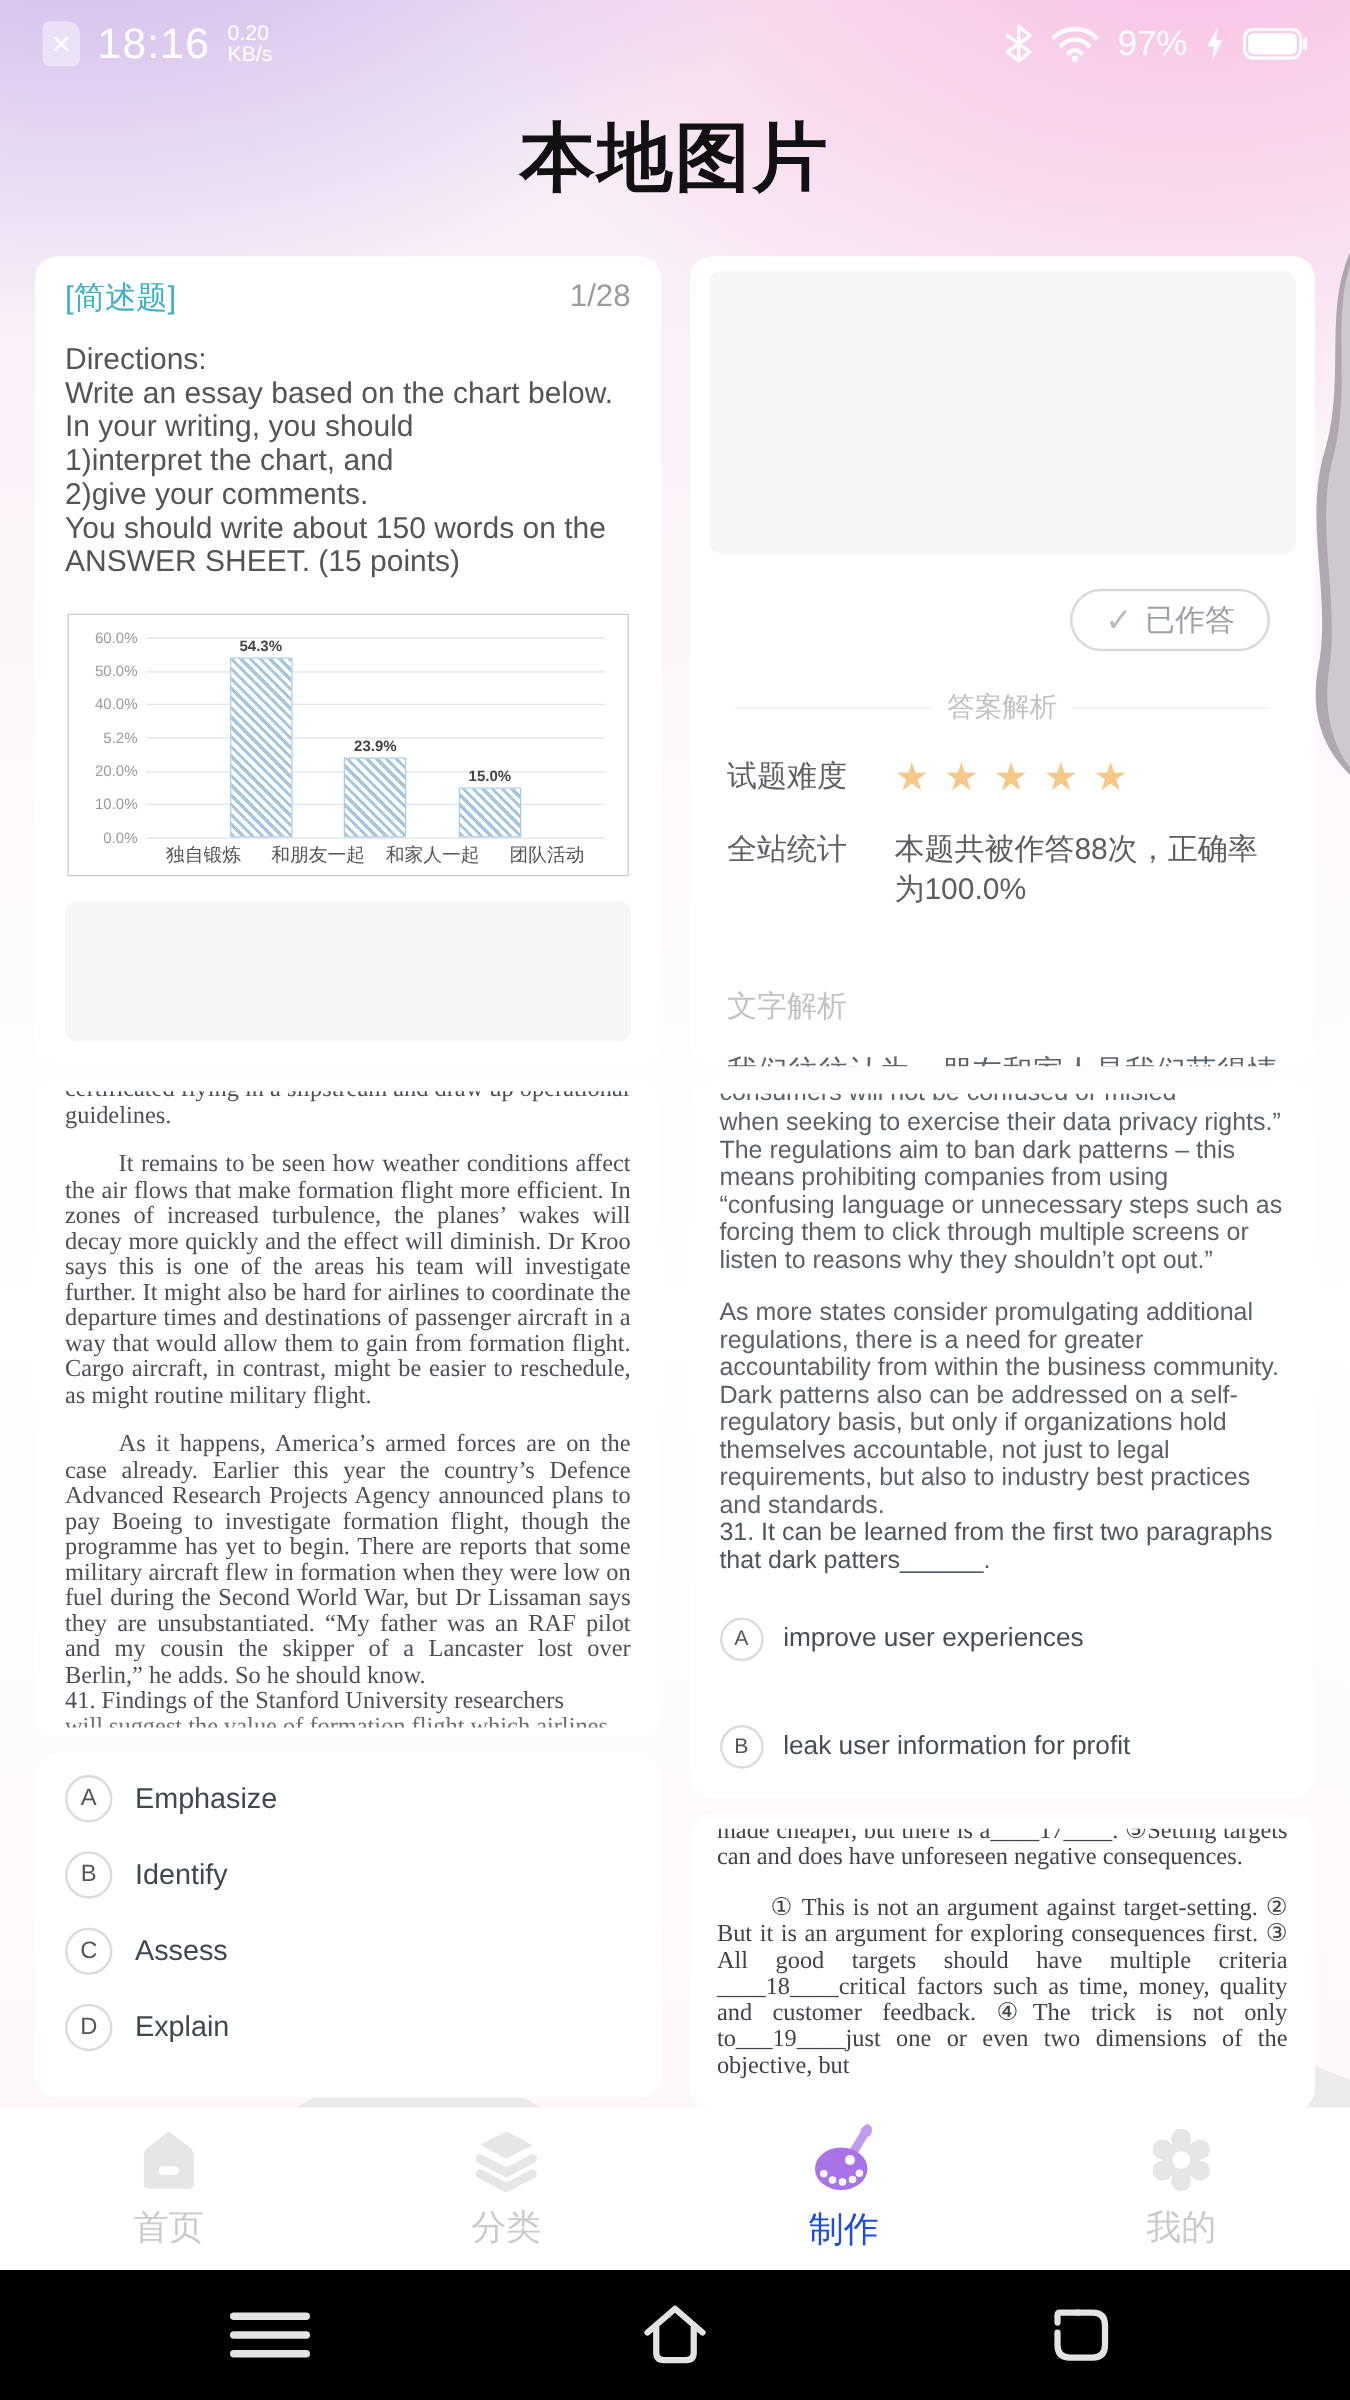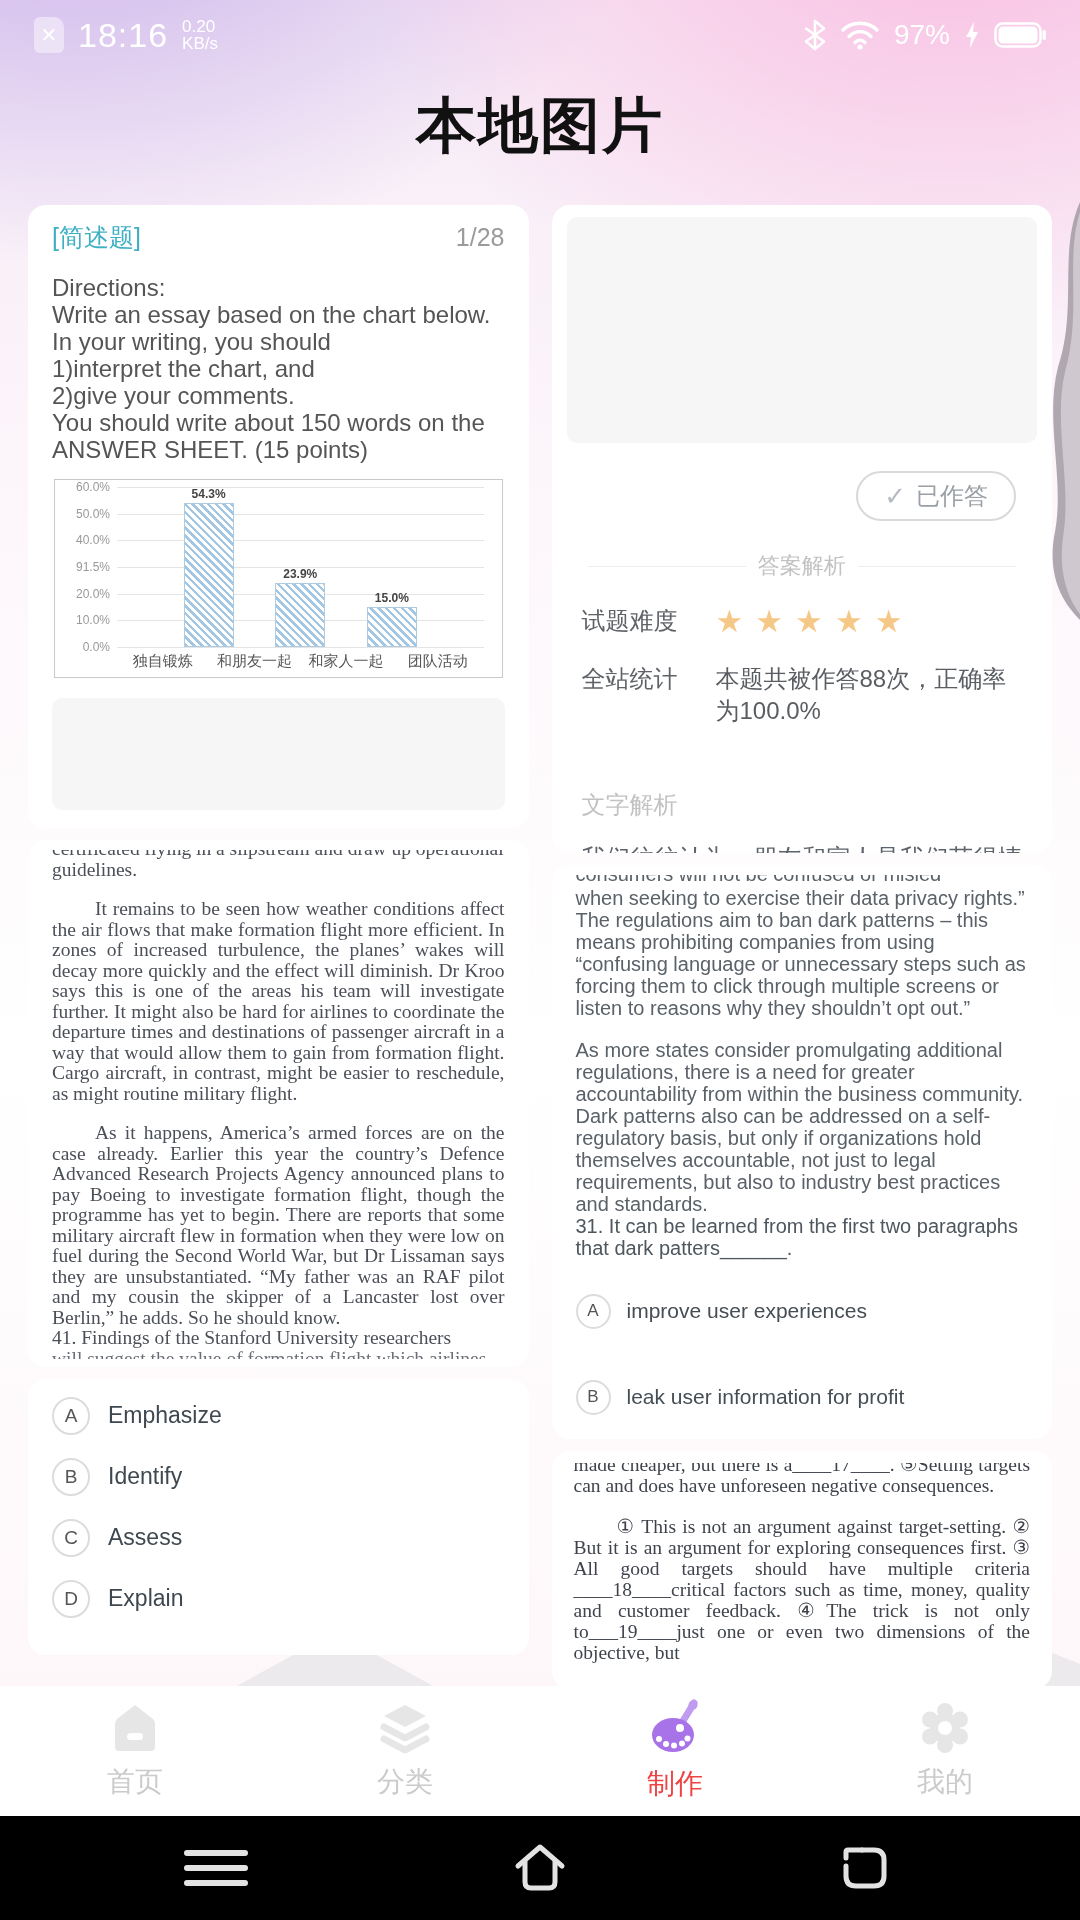--- a/index.html
+++ b/index.html
@@ -32,21 +32,21 @@
   
   .columns{position:absolute;top:205px;left:28px;right:28px;display:flex;gap:23px;z-index:1;}
   .col{flex:1;display:flex;flex-direction:column;gap:12px;min-width:0;}
   .card{background:#fff;border-radius:18px;overflow:hidden;box-sizing:border-box;}
   
   .q-card{padding:16px 24px 18px;}
   .q-head{display:flex;justify-content:space-between;align-items:center;font-size:25px;}
   .q-tag{color:#3fb0c3;}
   .q-counter{color:#9b9b9b;}
   .directions{margin:20px 0 0;font-size:24px;line-height:27px;color:#555;white-space:pre-line;}
-  .chart-frame{border:1px solid #c9c9c9;margin:16px 2px 0;padding:3px 10px 6px;background:#fff;}
+  .chart-frame{border:1px solid #c9c9c9;margin:28px 2px 0;padding:14px 10px 6px;background:#fff;}
   .plot{position:relative;height:160px;margin:4px 8px 0 52px;}
   .gridline{position:absolute;left:0;right:0;height:1px;background:#e4e4e4;}
   .ytick{position:absolute;right:100%;margin-right:7px;top:-7px;font-size:12px;color:#999;white-space:nowrap;}
   .bars{position:absolute;left:0;right:0;top:0;bottom:0;display:flex;align-items:flex-end;justify-content:center;}
   .bar-col{display:flex;flex-direction:column;align-items:center;justify-content:flex-end;height:100%;width:25%;}
   .bar-value{font-size:12px;font-weight:bold;color:#444;margin-bottom:2px;}
   .bar{width:50px;border:1px solid #aecbe4;box-sizing:border-box;
     background:repeating-linear-gradient(45deg,#a3c7e2 0,#a3c7e2 2.5px,#ffffff 2.5px,#ffffff 5.5px);}
   .xlabels{display:flex;justify-content:space-around;margin:5px 8px 0 52px;}
   .xlabel{width:25%;text-align:center;font-size:15px;color:#555;}
@@ -98,21 +98,21 @@
   
   .cloze-card{padding:12px 22px 26px;font-family:"Liberation Serif","DejaVu Serif",serif;
     font-size:19.5px;line-height:21px;color:#3f434c;text-align:justify;}
   .cloze-card .clip-top p{margin:-9px 0 0;}
   .cloze-card p{margin:0;}
   .cloze-card .indent{text-indent:2.2em;margin-top:20px;}
   
   .bottom-nav{position:absolute;left:0;right:0;bottom:104px;height:130px;background:#fff;display:flex;z-index:2;}
   .nav-item{flex:1;display:flex;flex-direction:column;align-items:center;justify-content:center;gap:8px;}
   .nav-label{font-size:28px;color:#cbcbcb;}
-  .nav-item.active .nav-label{color:#ef4444;}
+  .nav-item.active .nav-label{color:#1d4ed8;}
   .android-bar{position:absolute;left:0;right:0;bottom:0;height:104px;background:#000;display:flex;align-items:center;z-index:3;}
   .abtn{position:absolute;top:50%;transform:translate(-50%,-50%);}
   .ab-menu{left:20%;}.ab-home{left:50%;}.ab-back{left:80%;}
 </style>
 </head>
 <body>
 
 <div class="screen">
 
   <div class="status-bar">
@@ -175,21 +175,21 @@
             <div class="gridline" style="top: 0%;">
                 <span class="ytick">60.0%</span>
               </div>
               <div class="gridline" style="top: 16.6667%;">
                 <span class="ytick">50.0%</span>
               </div>
               <div class="gridline" style="top: 33.3333%;">
                 <span class="ytick">40.0%</span>
               </div>
               <div class="gridline" style="top: 50%;">
-                <span class="ytick">91.5%</span>
+                <span class="ytick">5.2%</span>
               </div>
               <div class="gridline" style="top: 66.6667%;">
                 <span class="ytick">20.0%</span>
               </div>
               <div class="gridline" style="top: 83.3333%;">
                 <span class="ytick">10.0%</span>
               </div>
               <div class="gridline" style="top: 100%;">
                 <span class="ytick">0.0%</span>
               </div>

